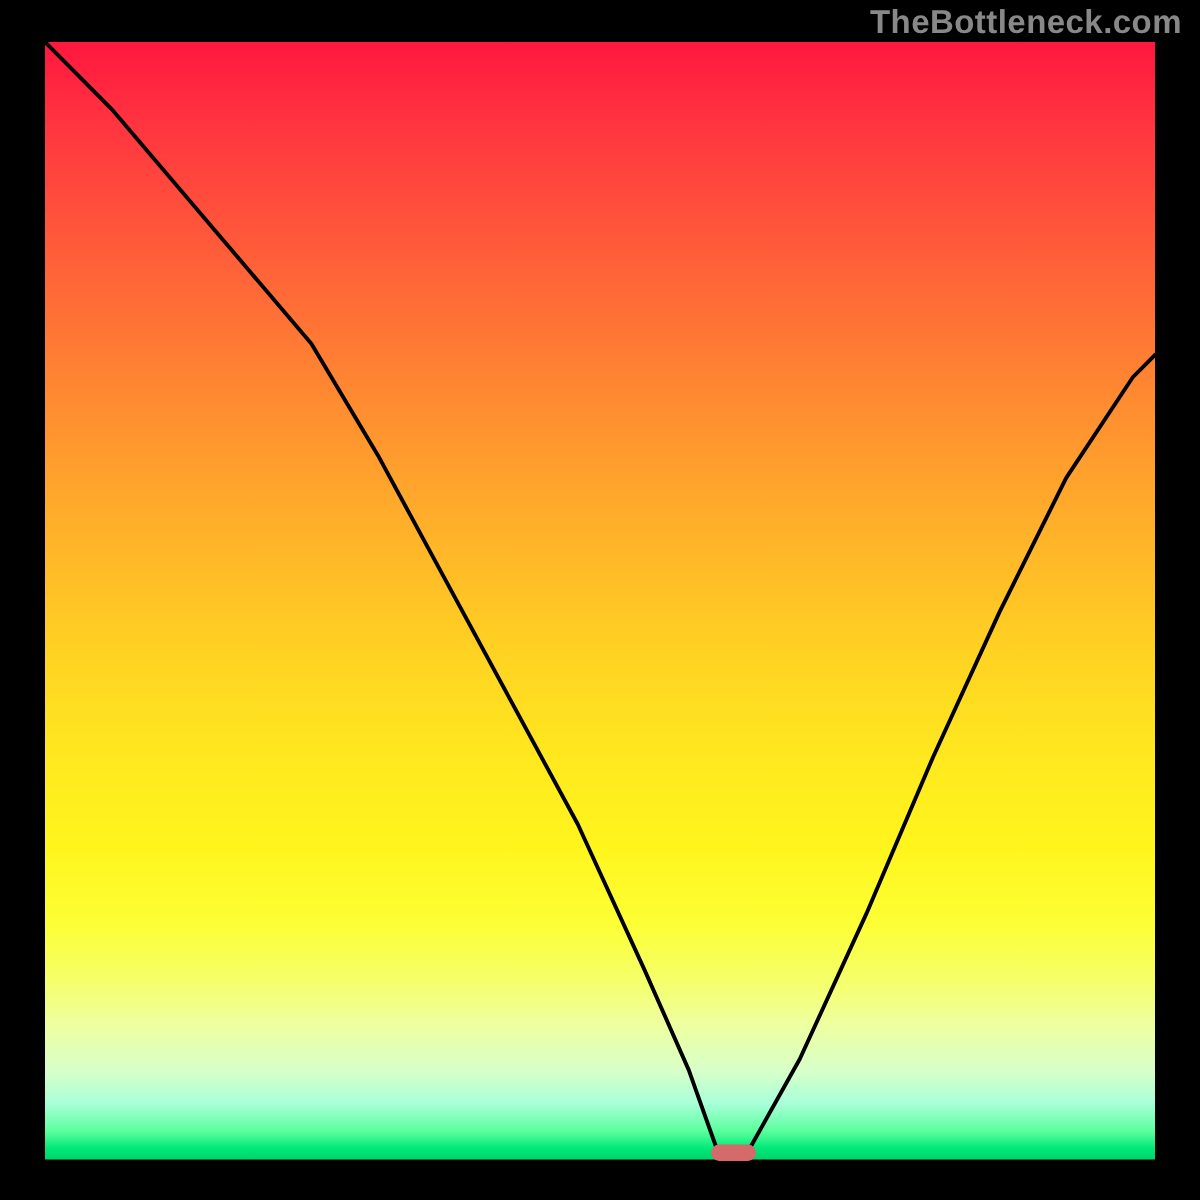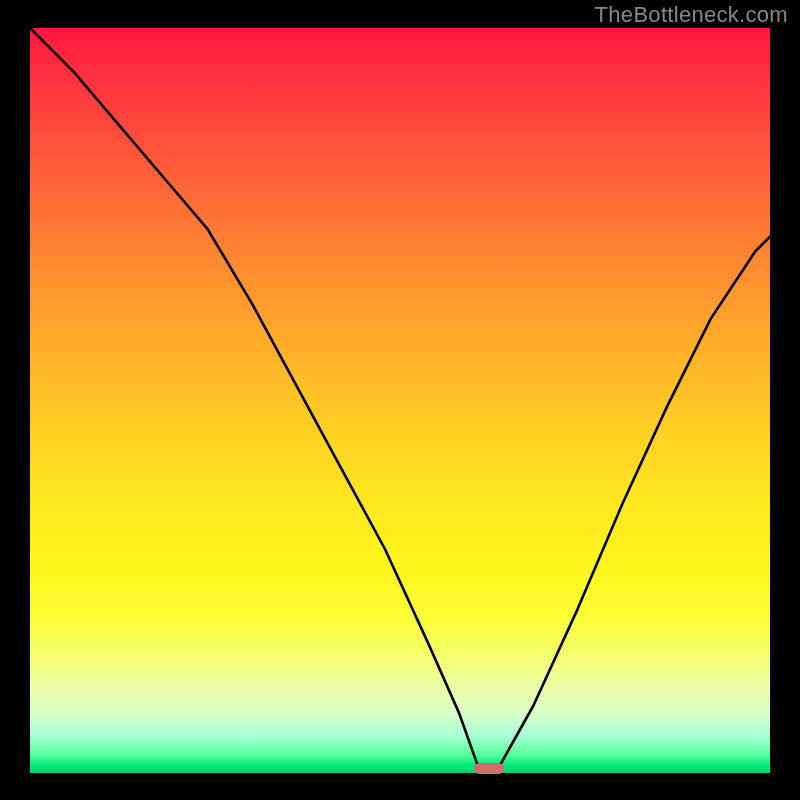--- a/index.html
+++ b/index.html
@@ -15,21 +15,21 @@
     left: 0; top: 0;
     width: 800px; height: 800px;
     background: #000;
   }
   .watermark {
     position: absolute;
     top: 2px;
     right: 12px;
     font-family: Arial, Helvetica, sans-serif;
     font-size: 22px;
-    font-weight: 400;
+    font-weight: 700;
     color: #888;
     letter-spacing: 0.3px;
   }
   .plot {
     position: absolute;
     left: 30px;
     top: 28px;
     width: 740px;
     height: 745px;
   }

